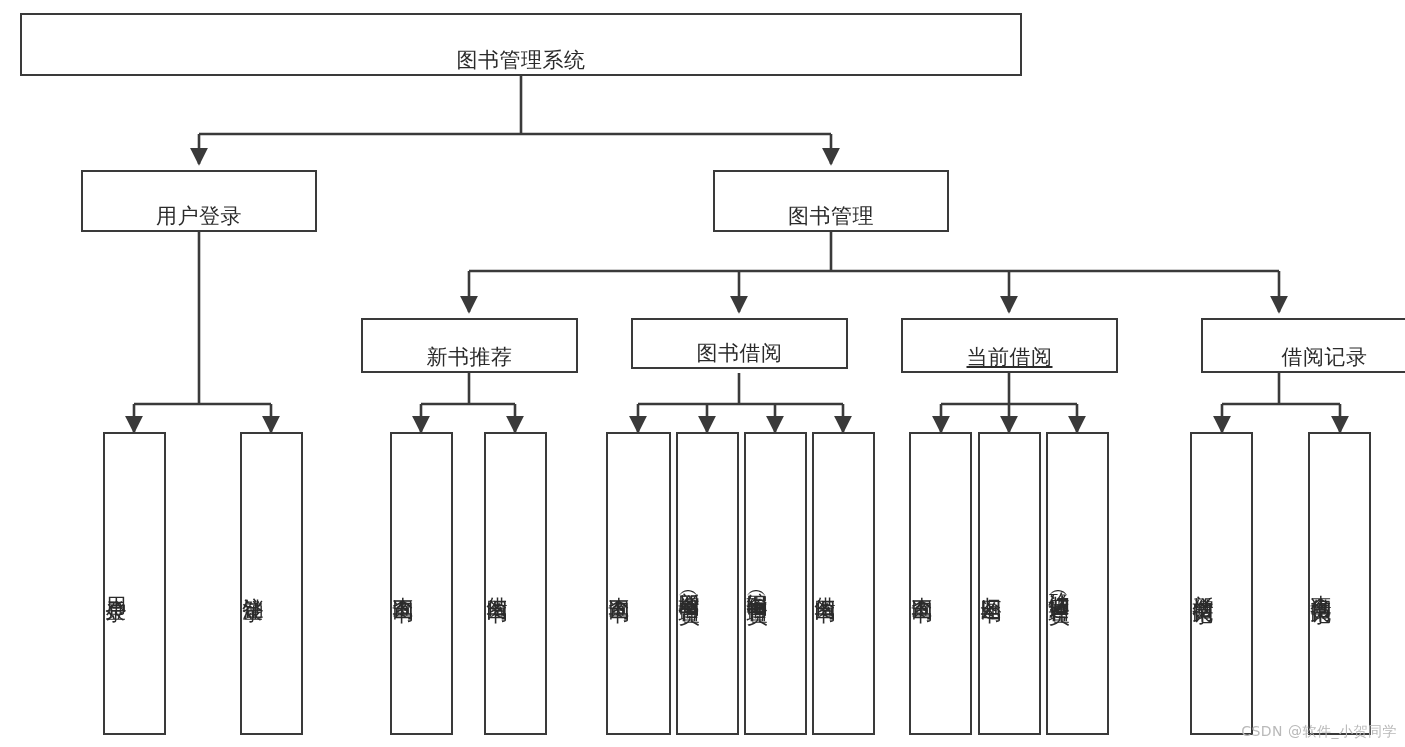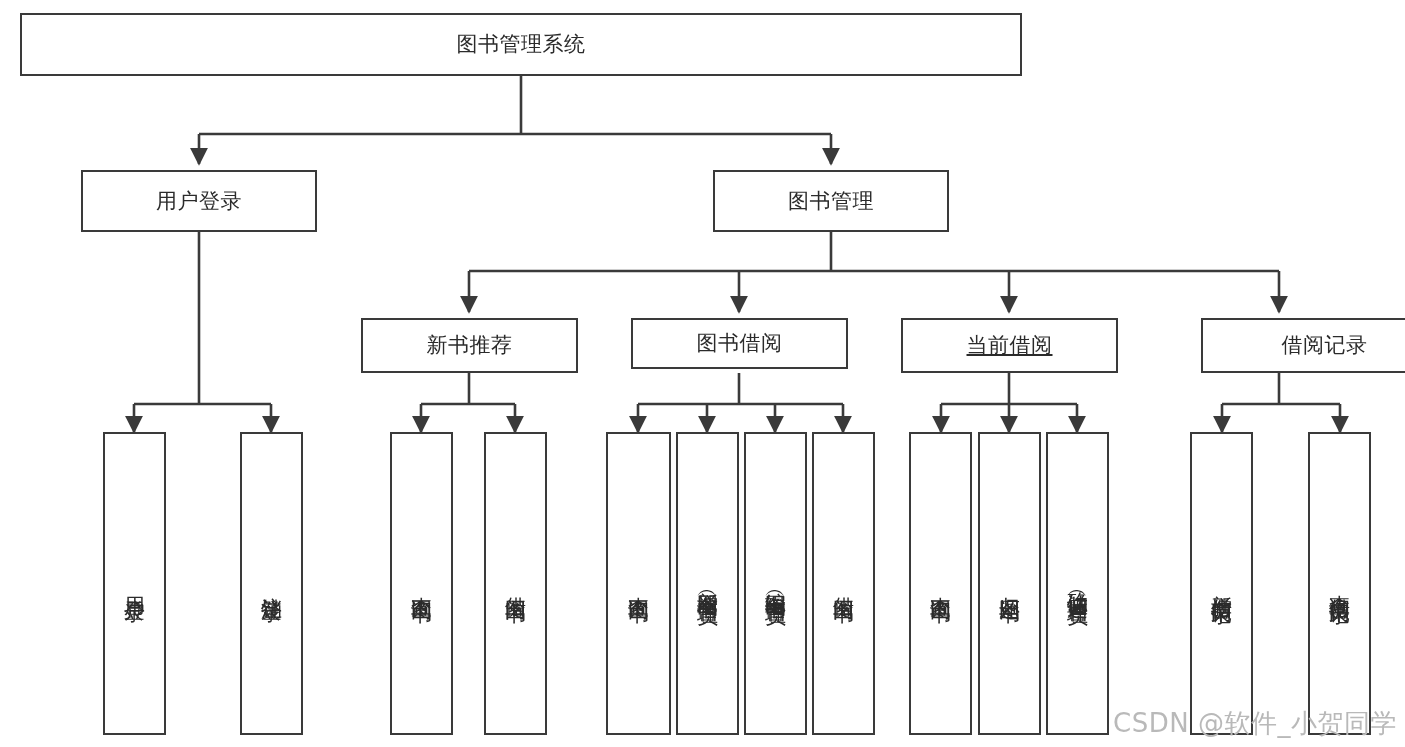--- a/index.html
+++ b/index.html
@@ -24,21 +24,21 @@
     width: 1405px;
     height: 747px;
   }
   .node {
     position: absolute;
     box-sizing: border-box;
     border: 2px solid #3a3a3a;
     background: #ffffff;
     color: #2b2b2b;
     display: flex;
-    align-items: center;
+    align-items: flex-end;
     justify-content: center;
     text-align: center;
   }
   .node .lbl {
     display: block;
     line-height: 1.28;
     letter-spacing: 0.5px;
   }
   .h-node .lbl {
     font-size: 21px;
@@ -51,21 +51,21 @@
     font-size: 21px;
     writing-mode: vertical-rl;
     text-orientation: upright;
     letter-spacing: 2px;
     line-height: 1.05;
   }
   #watermark {
     position: absolute;
     right: 8px;
     bottom: 6px;
-    font-size: 26px;
+    font-size: 14px;
     color: #b9b9b9;
     letter-spacing: 0.5px;
     white-space: nowrap;
     pointer-events: none;
   }
 </style>
 </head>
 <body>
 
 <div id="canvas">

